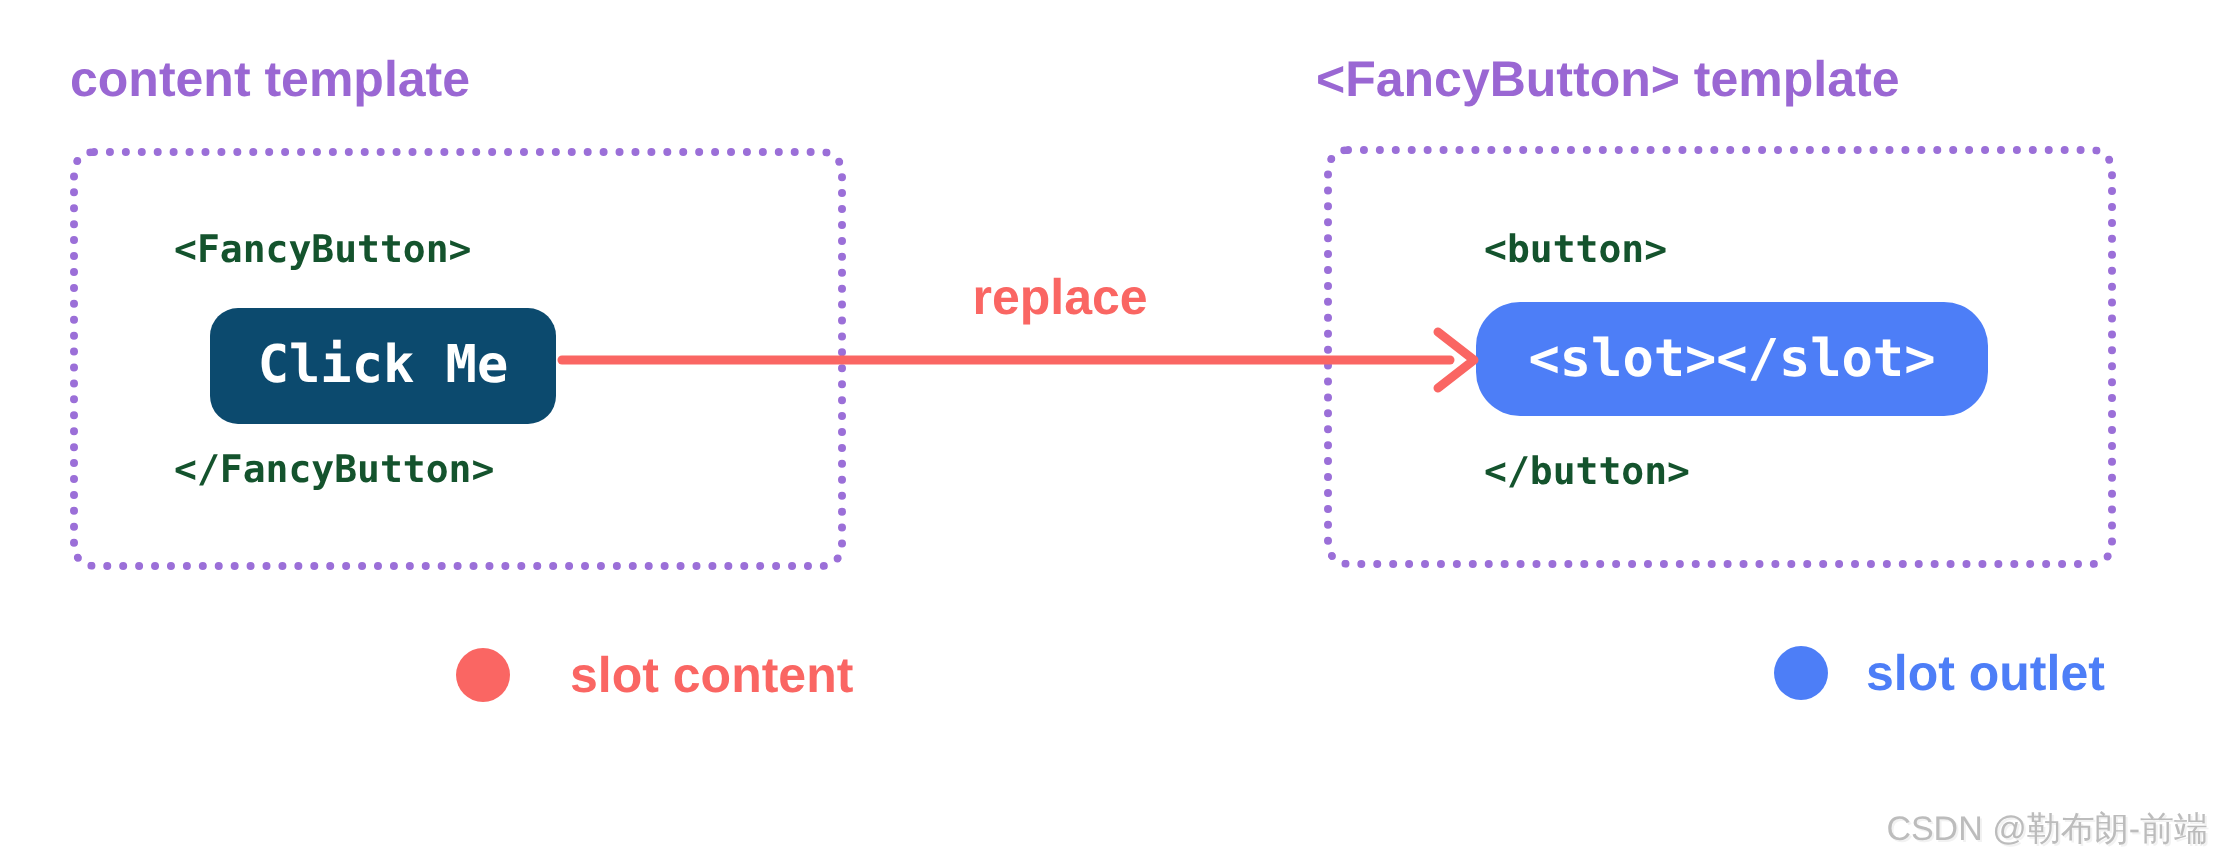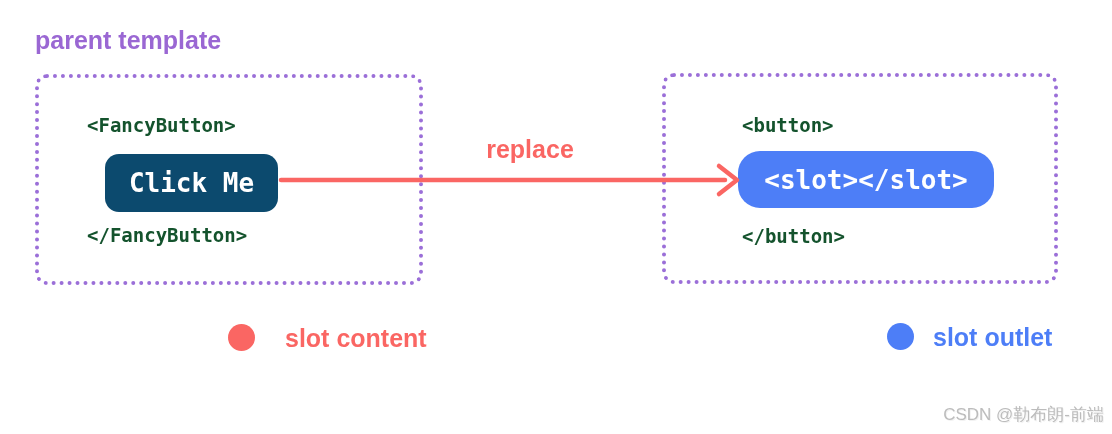--- a/index.html
+++ b/index.html
@@ -72,22 +72,23 @@
     font-size:17px;color:#bcbcbc;
     text-shadow:1px 1px 0 #f2f2f2;
     white-space:pre;
   }
 </style>
 </head>
 <body>
 
 <div class="stage">
 
-  <div class="title title-left">parent template</div>
+  <div class="title title-left">content template</div>
 
+  <div class="title title-right">&lt;FancyButton&gt; template</div>
 
   <div class="dashed-box box-left">
     <div class="code code-parent-open">&lt;FancyButton&gt;</div>
     <div class="chip chip-red">Click Me</div>
     <div class="code code-parent-close">&lt;/FancyButton&gt;</div>
   </div>
 
   <div class="dashed-box box-right">
     <div class="code code-child-open">&lt;button&gt;</div>
     <div class="chip chip-blue">&lt;slot&gt;&lt;/slot&gt;</div>

